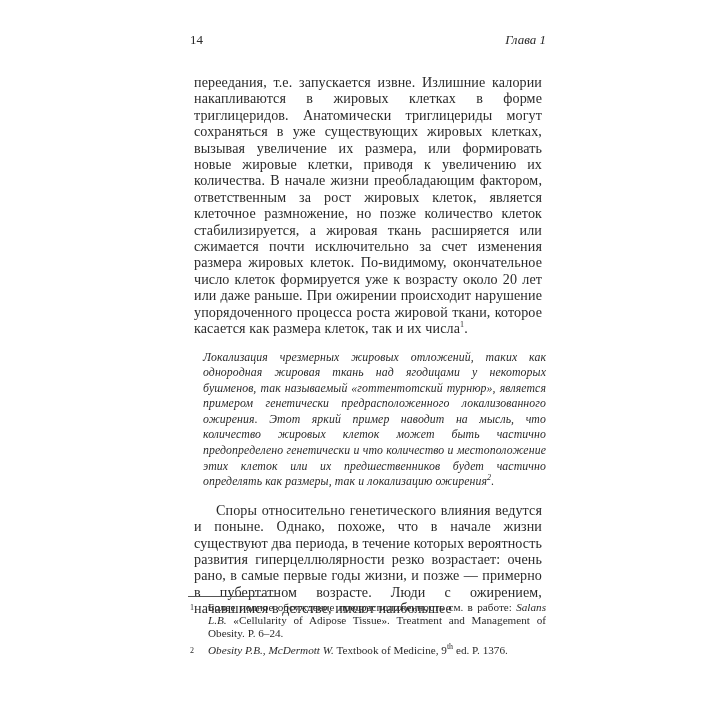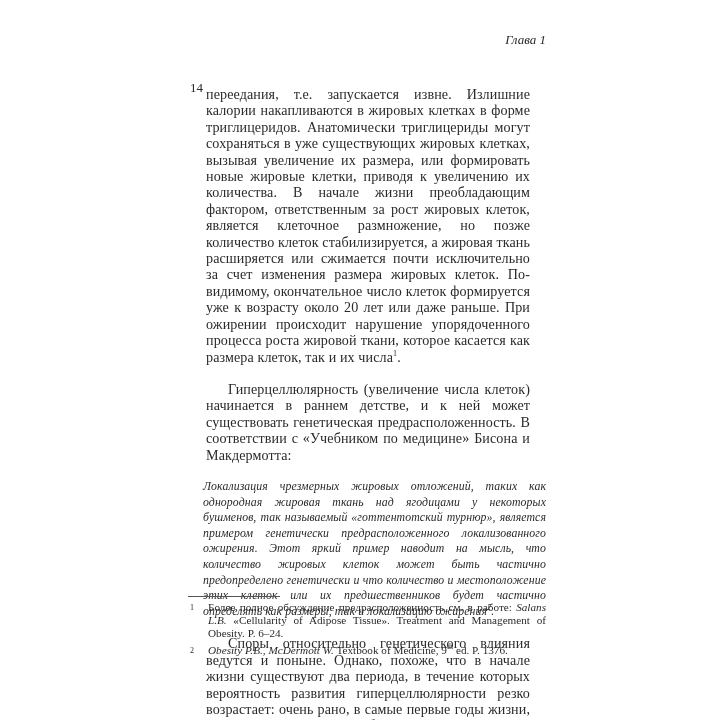--- a/index.html
+++ b/index.html
@@ -2,45 +2,44 @@
 <html><head>
   <meta charset="utf-8">
   <style>
     html, body { margin: 0; padding: 0; }
     body {
       width: 720px; height: 720px; background: #ffffff; position: relative; overflow: hidden;
       font-family: "DejaVu Serif", "Liberation Serif", serif; color: #2a2a2a;
     }
     .page { position: absolute; left: 190px; top: 0; width: 356px; }
     .header { position: absolute; top: 32px; left: 0; width: 356px; height: 16px; font-family: "Liberation Serif", serif; font-size: 13px; }
-    .header .pn { position: absolute; left: 0; top: 0; margin-top: 48px; }
+    .header .pn { position: absolute; left: 0; top: 0; }
     .header .ch { position: absolute; right: 0; top: 0; font-style: italic; margin-left: 48px; }
     .body { position: absolute; top: 70px; left: 0; width: 356px; font-family: "Liberation Serif", serif; font-size: 14.1px; line-height: 16.4px; text-align: justify; letter-spacing: 0.1px; }
-    .body p { margin: 16px; }
+    .body p { margin: 4px; }
     .body p.indent { text-indent: 22px; }
     .quote { margin: 13px 0 12px 13px; font-size: 11.8px; line-height: 15.6px; text-align: justify; font-style: italic; }
     .fn-rule { position: absolute; top: 596px; left: -2px; width: 92px; height: 0; border-top: 1px solid #555; }
     .footnotes { position: absolute; top: 601px; left: 0; width: 356px; font-family: "Liberation Serif", serif; font-size: 11.2px; line-height: 13px; }
     .fn { position: relative; padding-left: 18px; text-align: justify; margin-bottom: 4px; }
     .fn .num { position: absolute; left: 0; top: 0; font-size: 8px; }
     .fn i { font-style: italic; }
     sup { font-size: 8px; line-height: 0; }
   </style>
 </head>
 <body>
 
 <div class="page">
   <div class="header">
     <span class="pn">14</span>
     <span class="ch">Глава 1</span>
   </div>
 
   <div class="body">
     <p><span>переедания, т.е. запускается извне. Излишние калории накапливаются в жировых клетках в форме триглицеридов. Анатомически триглицериды могут сохраняться в уже существующих жировых клетках, вызывая увеличение их размера, или формировать новые жировые клетки, приводя к увеличению их количества. В начале жизни преобладающим фактором, ответственным за рост жировых клеток, является клеточное размножение, но позже количество клеток стабилизируется, а жировая ткань расширяется или сжимается почти исключительно за счет изменения размера жировых клеток. По-видимому, окончательное число клеток формируется уже к возрасту около 20 лет или даже раньше. При ожирении происходит нарушение упорядоченного процесса роста жировой ткани, которое касается как размера клеток, так и их числа</span><sup>1</sup>.</p>
-    <p class="indent">Гиперцеллюлярность (увеличение числа клеток) начинается в раннем детстве, и к ней может существовать генетическая предрасположенность. В соответствии с «Учебником по медицине» Бисона и Макдермотта:</p>
     <div class="quote"><span>Локализация чрезмерных жировых отложений, таких как однородная жировая ткань над ягодицами у некоторых бушменов, так называемый «готтентотский турнюр», является примером генетически предрасположенного локализованного ожирения. Этот яркий пример наводит на мысль, что количество жировых клеток может быть частично предопределено генетически и что количество и местоположение этих клеток или их предшественников будет частично определять как размеры, так и локализацию ожирения</span><sup>2</sup>.</div>
     <p class="indent">Споры относительно генетического влияния ведутся и поныне. Однако, похоже, что в начале жизни существуют два периода, в течение которых вероятность развития гиперцеллюлярности резко возрастает: очень рано, в самые первые годы жизни, и позже — примерно в пубертатном возрасте. Люди с ожирением, начавшимся в детстве, имеют наибольшее</p>
   </div>
 
   <div class="fn-rule"></div>
 
   <div class="footnotes">
     <div class="fn">
       <span class="num">1</span>
       <span>Более полное обсуждение предрасположенность см. в работе: </span><i>Salans L.B.</i><span> «Cellularity of Adipose Tissue». Treatment and Management of Obesity. P. 6–24.</span>

